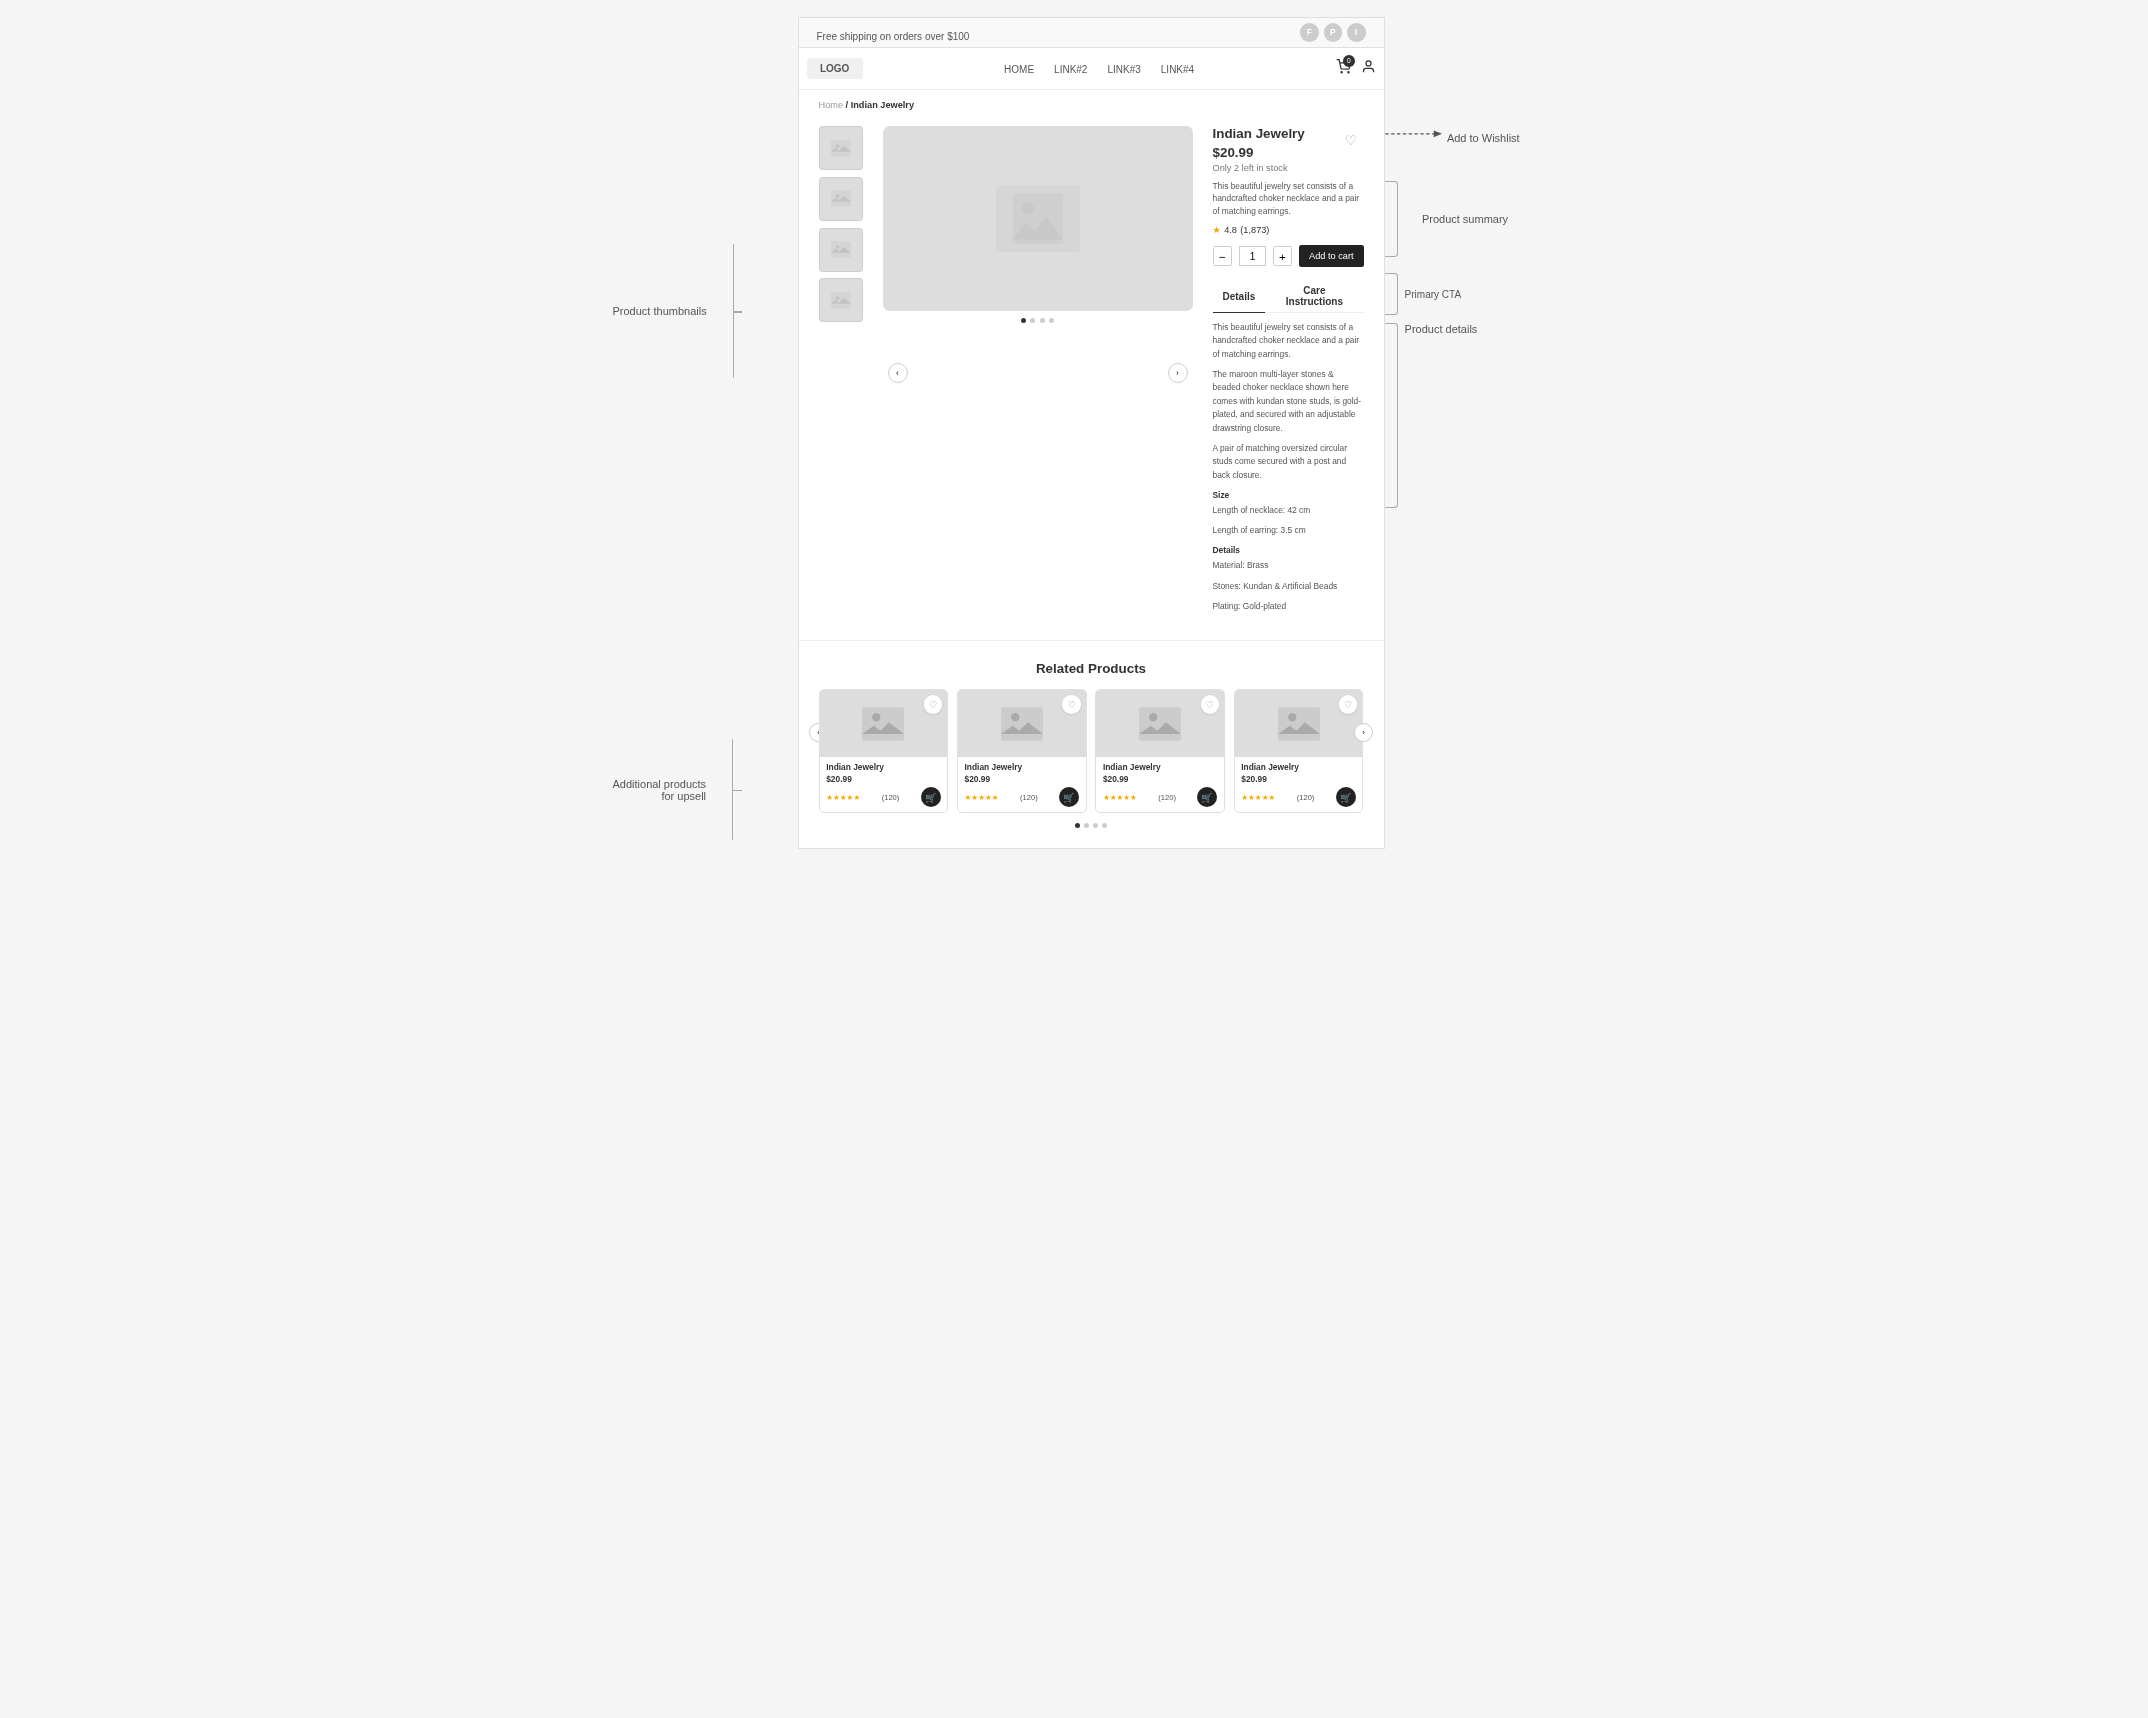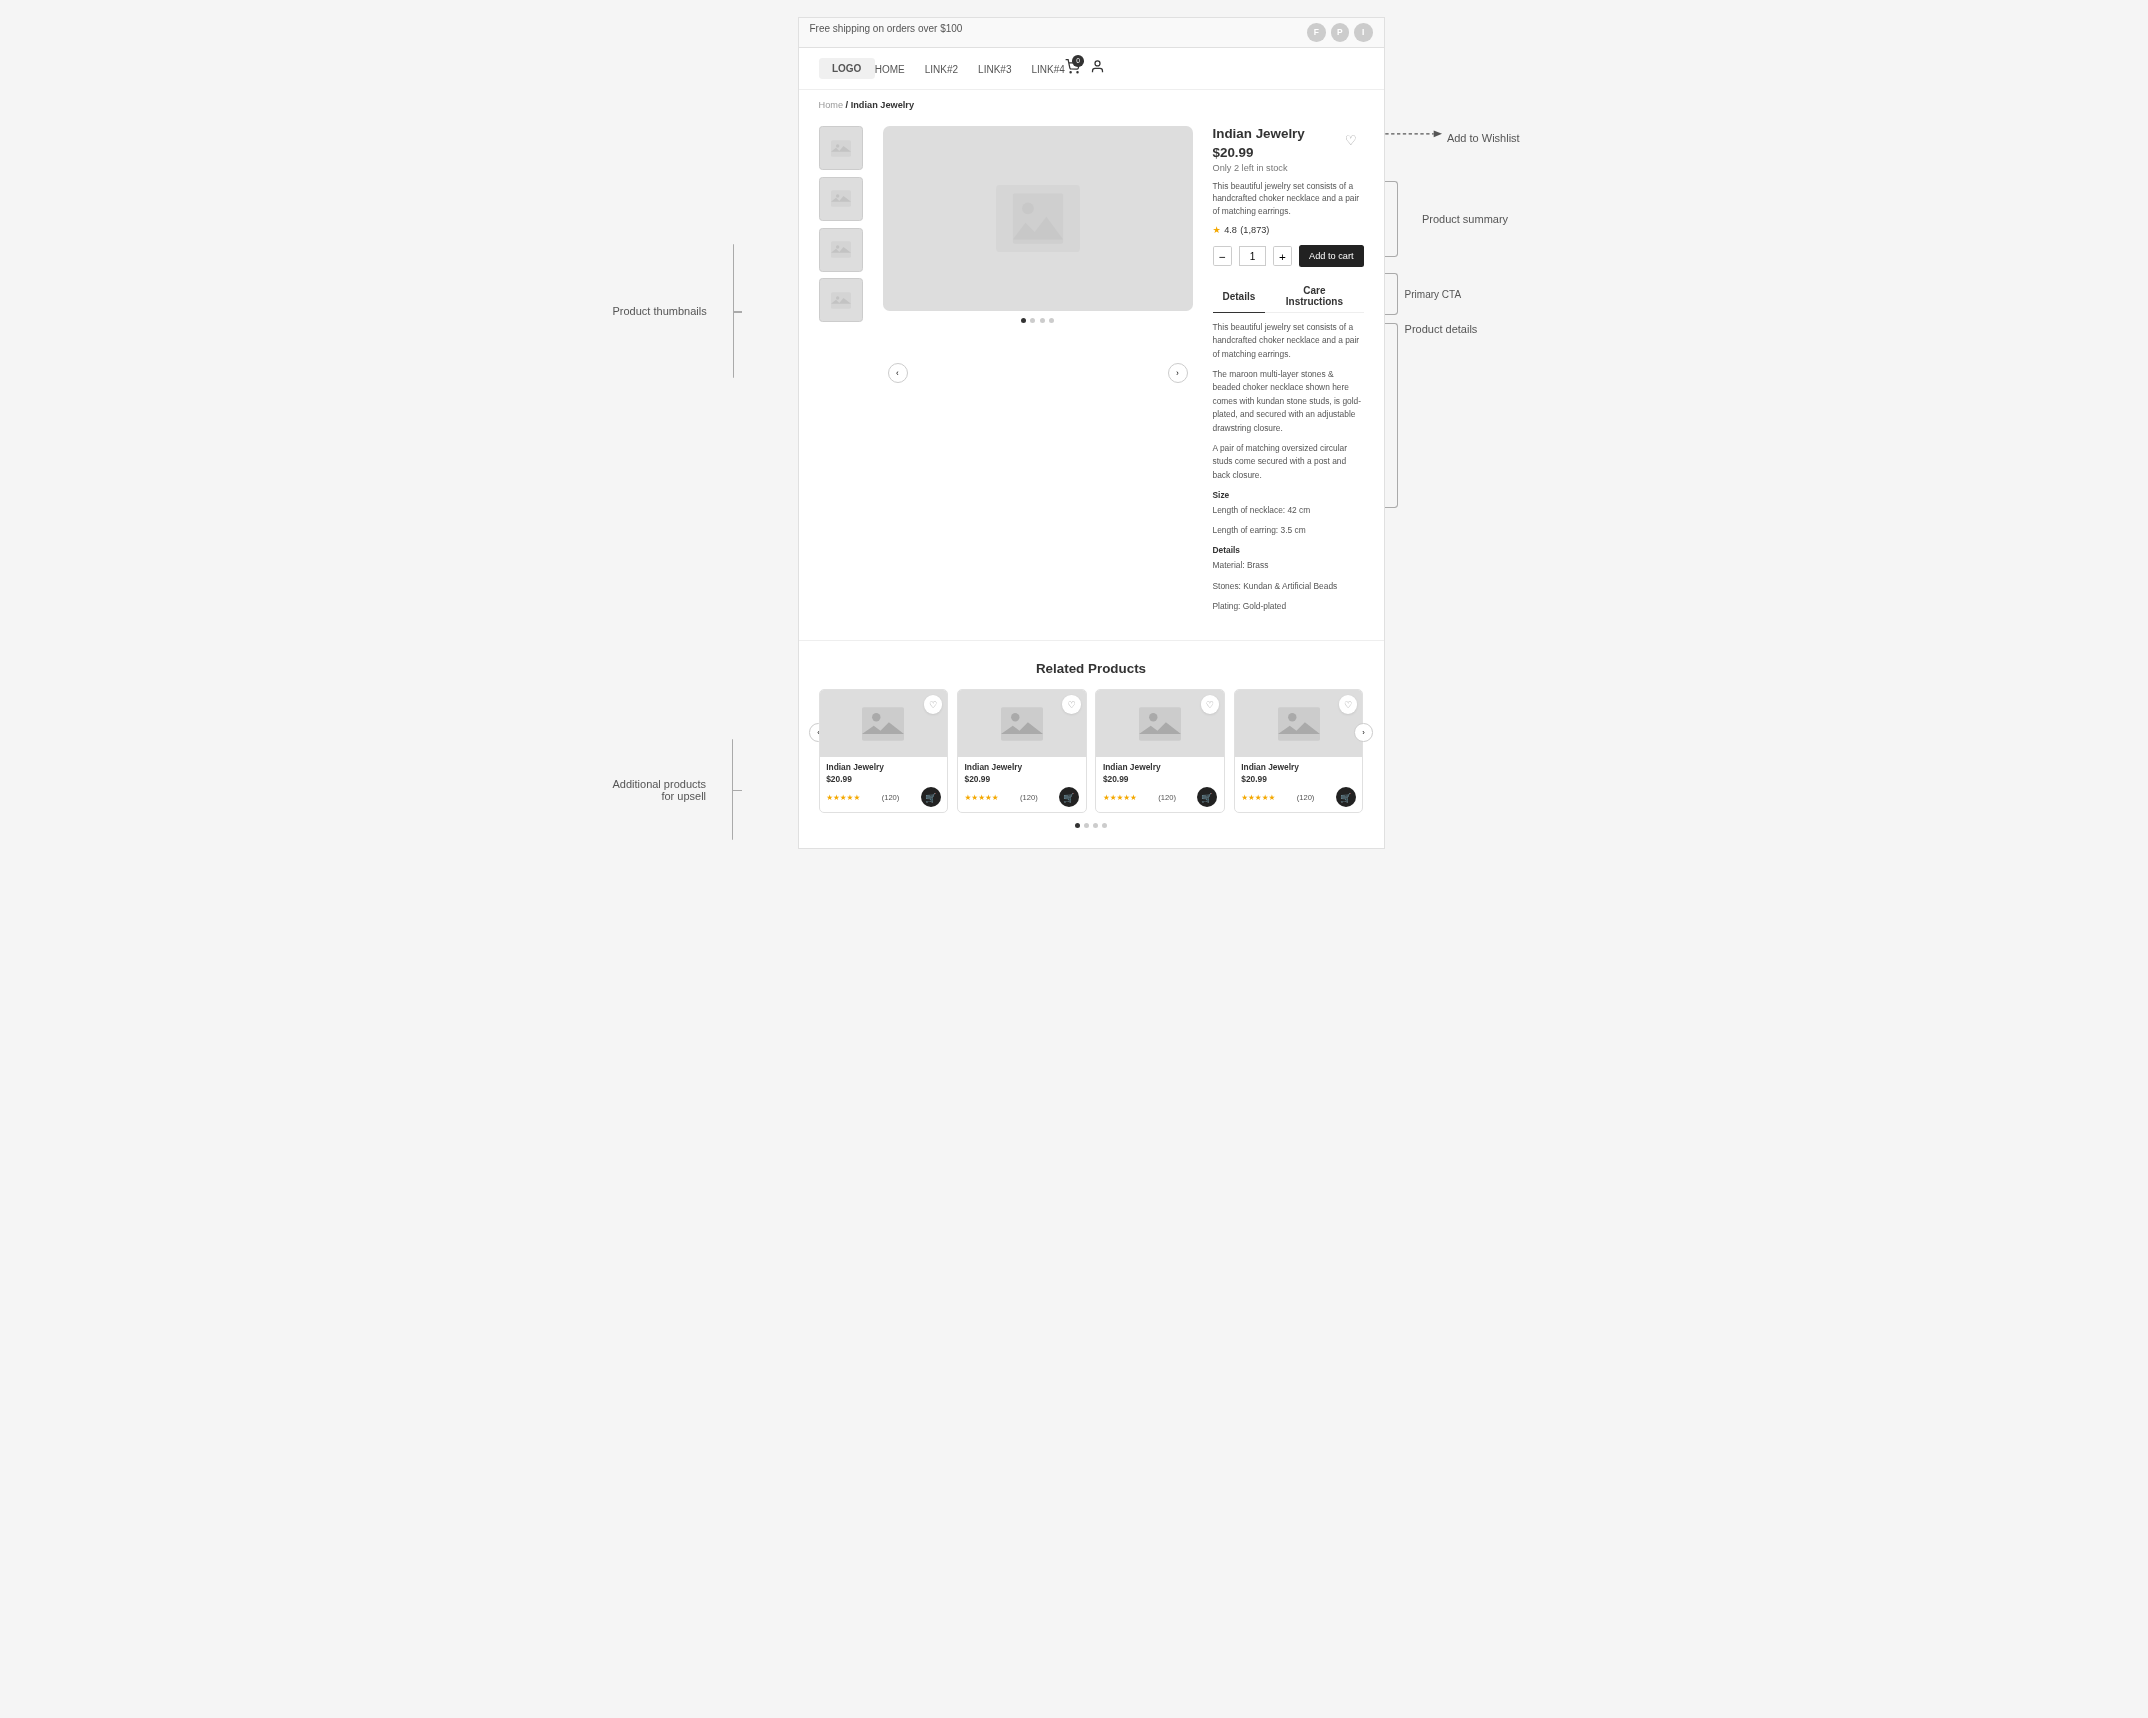--- a/index.html
+++ b/index.html
@@ -11,24 +11,24 @@
       background: #fff;
       border: 0.8px solid #e0e0e0;
       margin: 0 auto;
       position: relative;
     }
 
     
     .top-banner {
       background: #f9f9f9;
       border-bottom: 0.8px solid #e0e0e0;
-      padding: 5px 11px;
+      padding: 5px 18px;
       display: flex;
       justify-content: space-between;
-      align-items: flex-start;
+      align-items: flex-end;
     }
 
     .top-banner-text {
       font-size: 10px;
       color: #555;
     }
 
     .top-banner-icons {
       display: flex;
       gap: 5px;
@@ -43,23 +43,24 @@
       align-items: center;
       justify-content: center;
       font-size: 8.4px;
       font-weight: bold;
       color: #fff;
       cursor: pointer;
     }
 
     
     .header {
-      padding: 10px 20px;
-      display: flex;
-      align-items: center;
+      padding: 10px 8px;
+      display: flex;
+      align-items: center;
+      justify-content: space-between;
       border-bottom: 0.8px solid #eee;
     }
 
     .logo-btn {
       background: #f0f0f0;
       border: none;
       padding: 5px 13.4px;
       border-radius: 3.4px;
       font-size: 10px;
       font-weight: bold;

